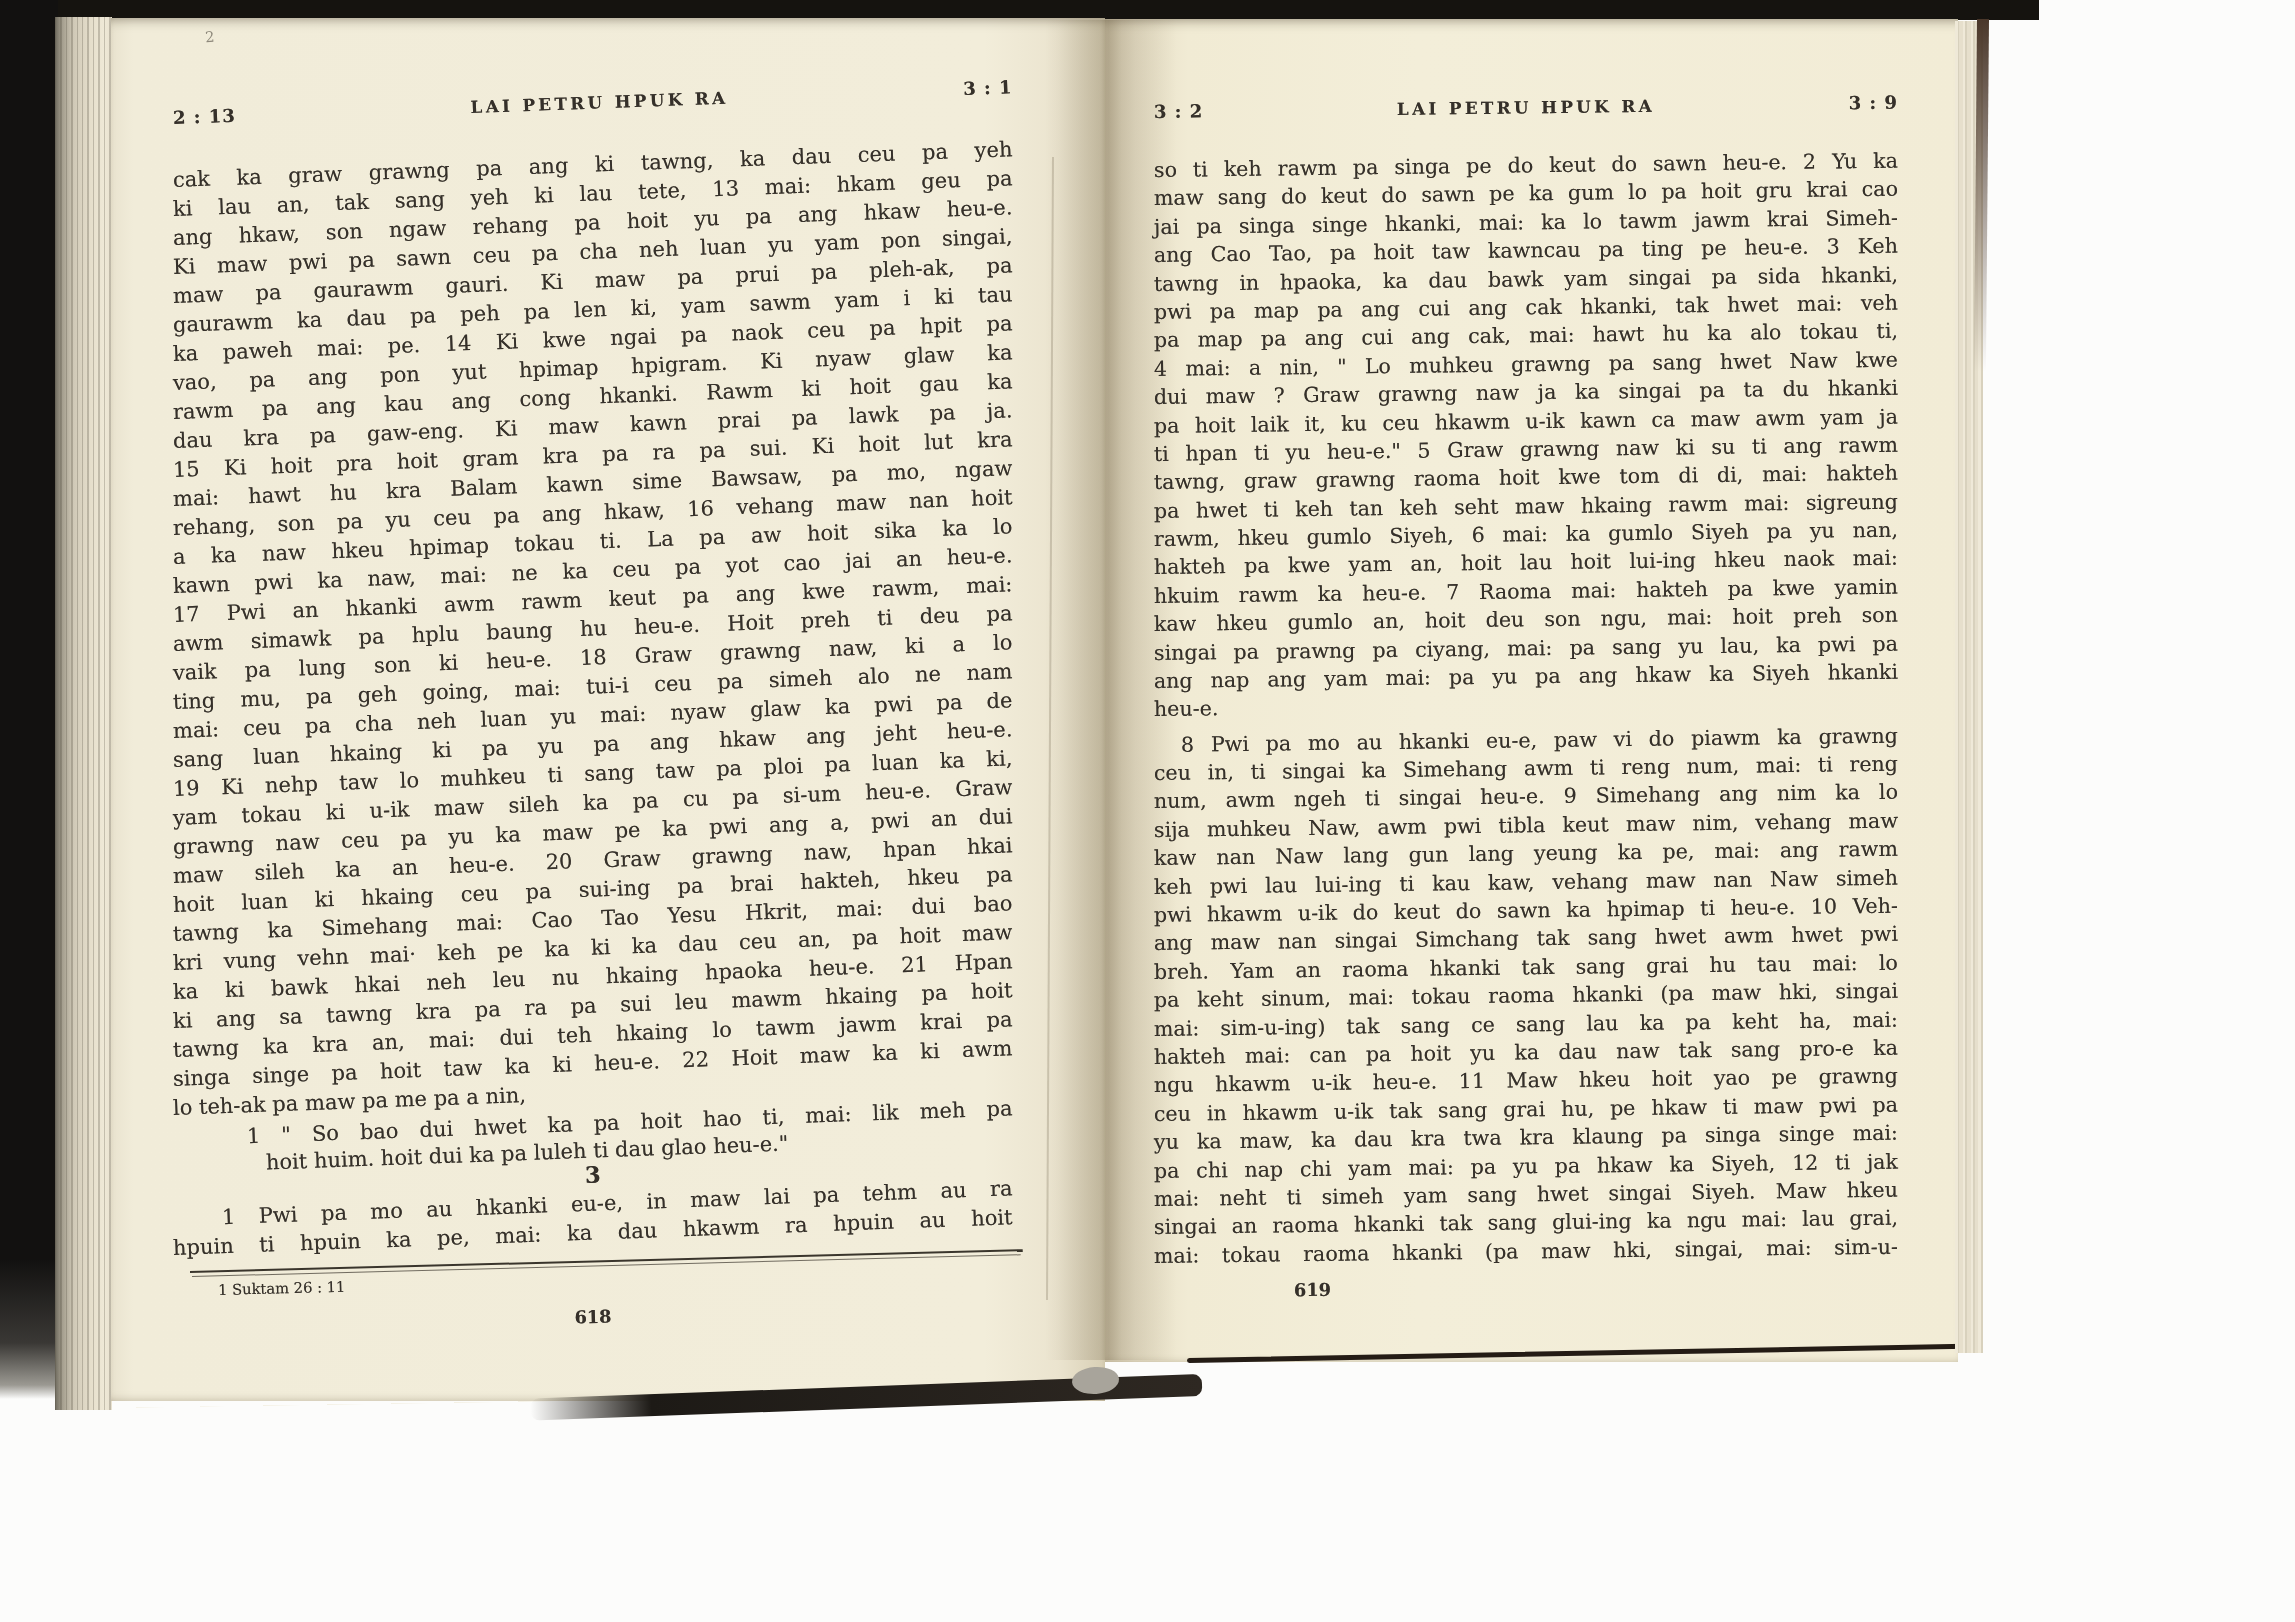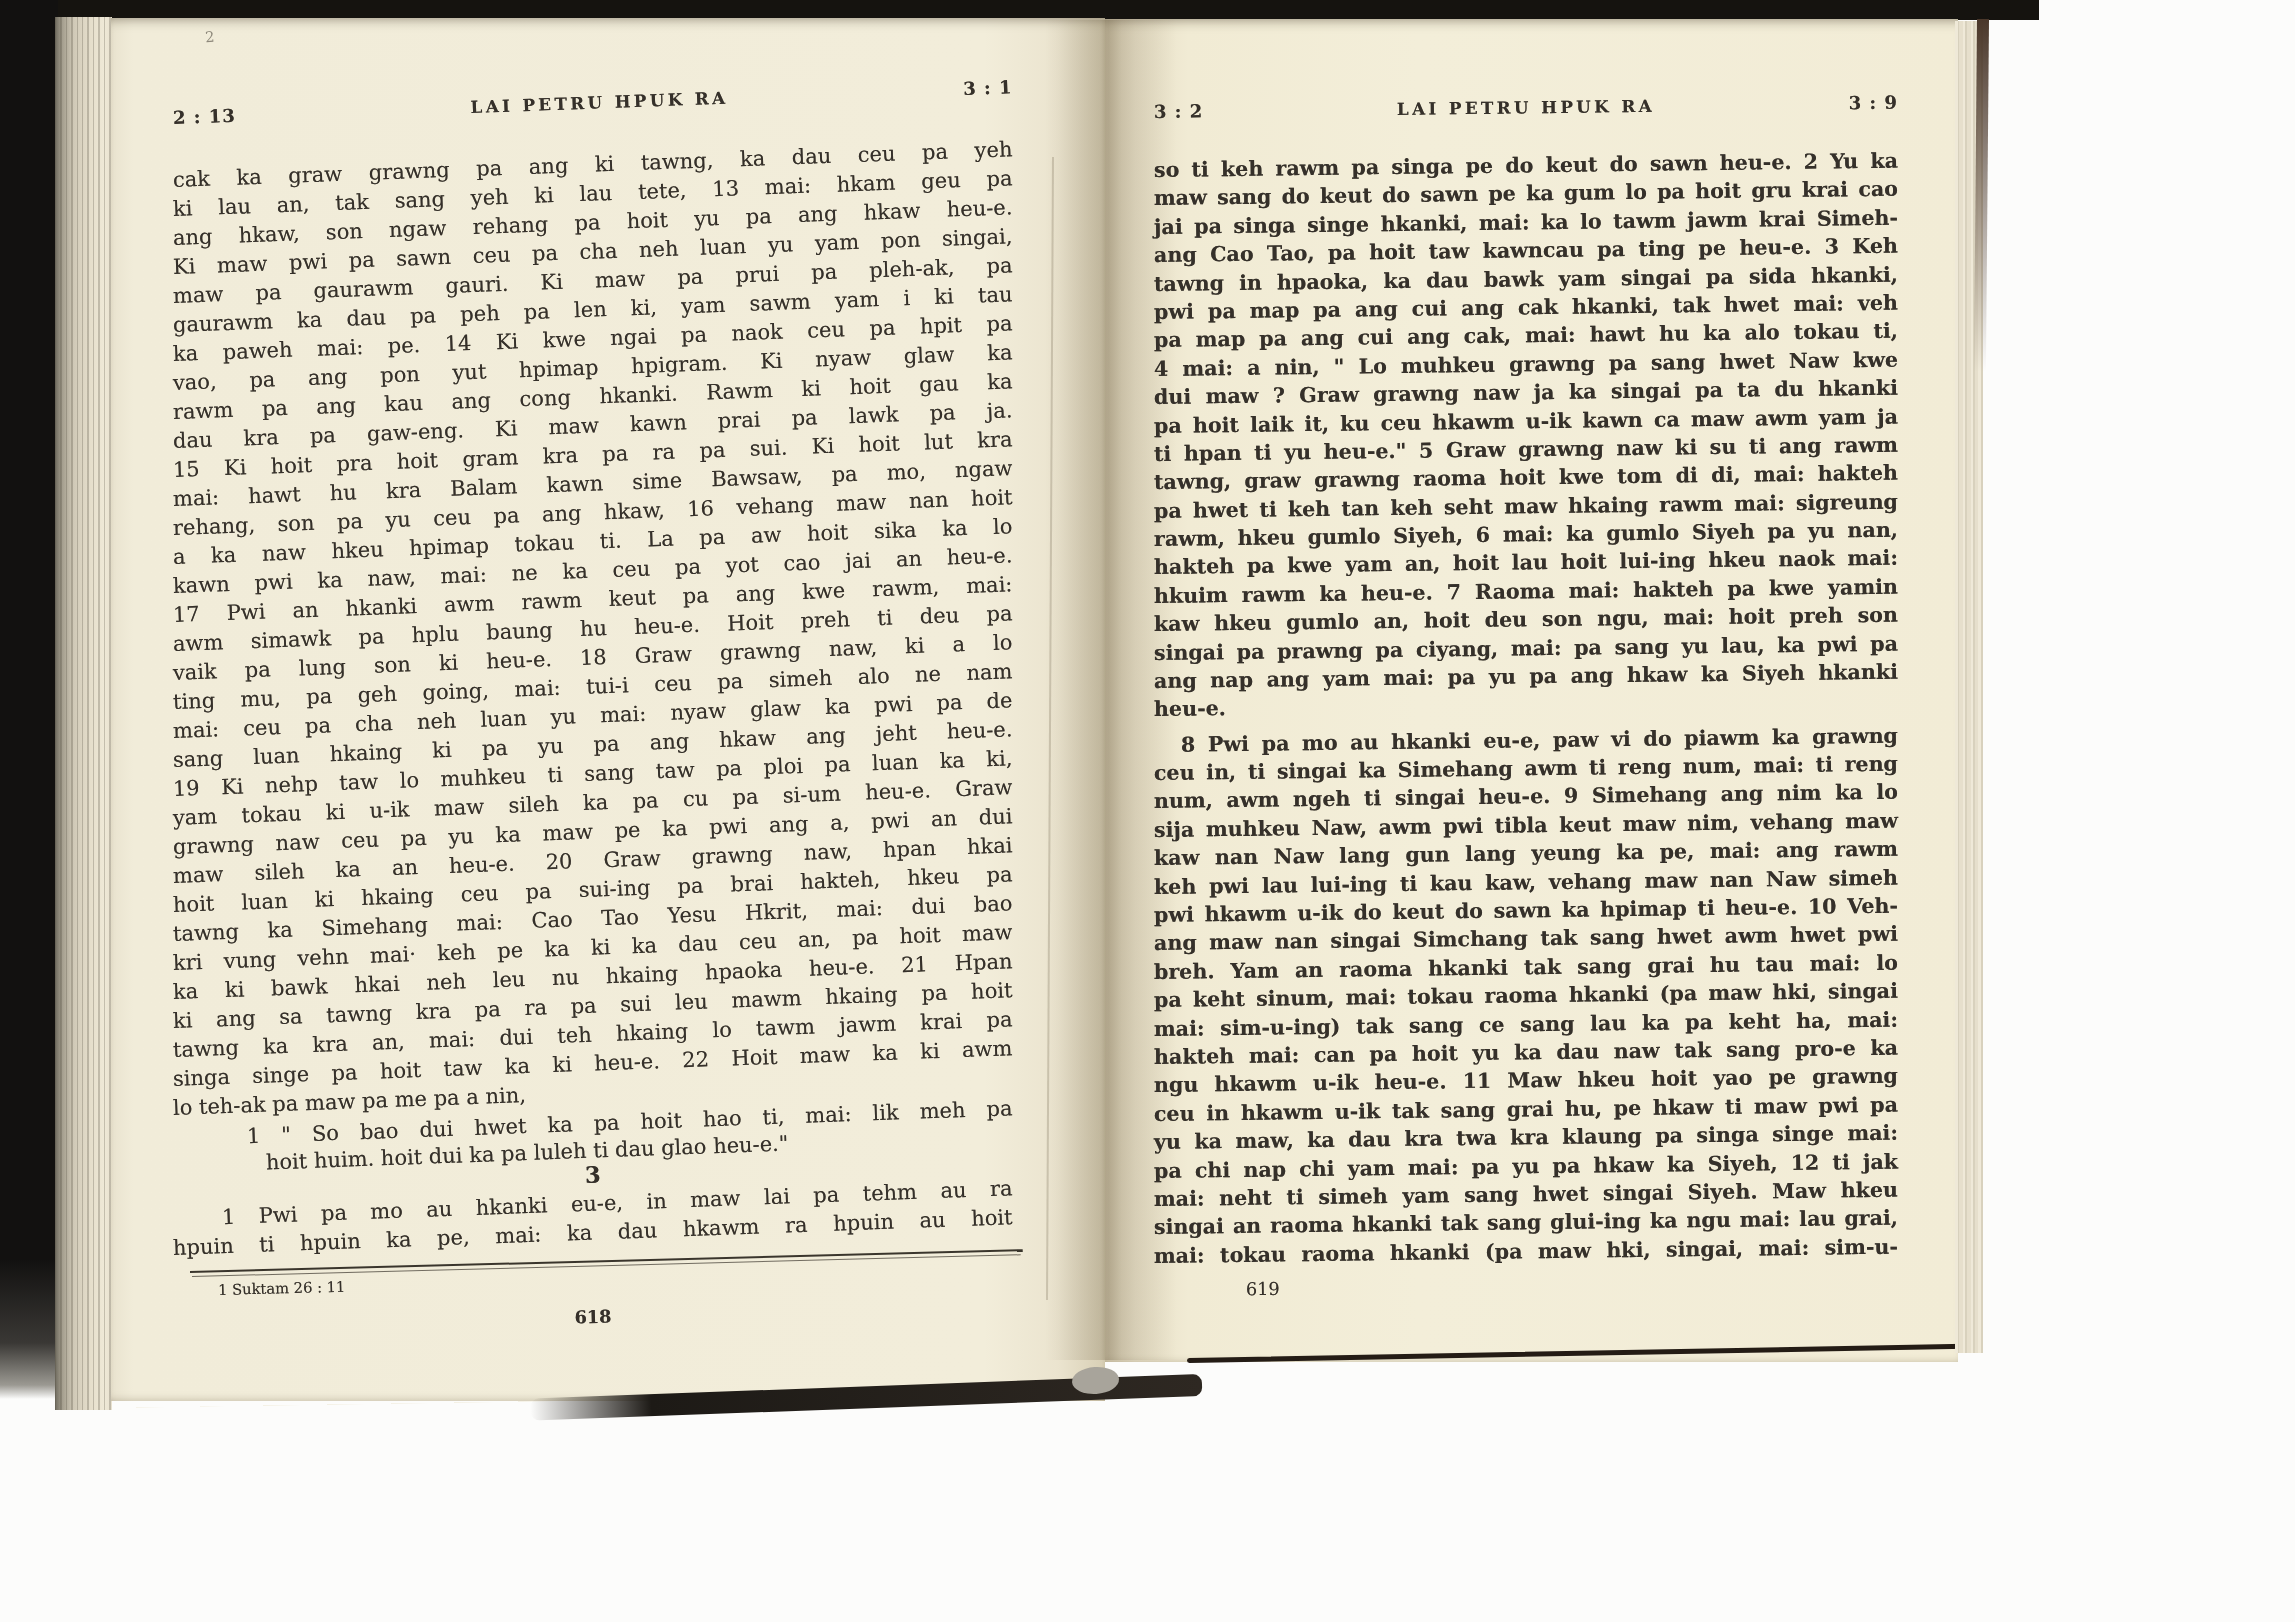--- a/index.html
+++ b/index.html
@@ -45,42 +45,42 @@
   .bottom-dark-right{left:1187px;top:1358px;width:794px;height:5.4px;border-radius:2.5px;
     transform:rotate(-1.05deg);transform-origin:0 50%;background:#241c15;}
   
   .ink{color:#35302a;text-shadow:0 0 0.3px rgba(45,40,30,.55);}
   .head{display:flex;justify-content:space-between;align-items:baseline;}
   .head .ref{font-size:18px;font-weight:700;letter-spacing:1px;}
   .head .title{font-size:16.7px;font-weight:700;letter-spacing:3.4px;}
   .head-left{left:173px;top:107px;width:840px;transform:rotate(-2.1deg);transform-origin:0 50%;}
   .head-right{left:1154px;top:101px;width:744px;transform:rotate(-.72deg);transform-origin:0 50%;}
   .body-left{left:173px;top:166px;width:840px;}
-  .body-right{left:1154px;top:156px;width:744px;font-weight:bold;}
+  .body-right{left:1154px;top:156px;width:744px;}
   .ln{height:29px;line-height:29px;font-size:21px;
     text-align:justify;text-align-last:justify;}
   .body-right .ln{height:28.4px;line-height:28.4px;font-size:20.6px;}
   .body-left .ln{transform:rotate(-2.1deg);transform-origin:0 50%;}
   .body-right .ln{transform:rotate(-.72deg);transform-origin:0 50%;}
   .short{text-align-last:left;}
   .indent{text-indent:49px;}
   .indent2{text-indent:27px;}
   .qA{margin-top:2.9px;height:27.5px;line-height:27.5px;padding-left:74px;}
   .qB{height:27.5px;line-height:27.5px;padding-left:93px;}
   .chapter{margin-top:-5.9px;height:30px;line-height:30px;font-size:22.6px;font-weight:700;
     text-align:center;text-align-last:center;}
   .para{margin-top:6.9px;}
   .fn-rule1{left:190px;top:1271px;width:833px;height:2px;background:#3a352c;
     transform:rotate(-1.5deg);transform-origin:0 50%;}
   .fn-rule2{left:192px;top:1276px;width:829px;height:1px;background:rgba(58,53,44,.7);
     transform:rotate(-1.5deg);transform-origin:0 50%;}
   .footnote{left:218px;top:1281px;font-size:14.7px;transform:rotate(-1.5deg);transform-origin:0 50%;}
   .pagenum-left{left:173px;top:1306px;width:840px;text-align:center;font-size:17.7px;font-weight:700;
     transform:rotate(-1.5deg);transform-origin:50% 50%;}
-  .pagenum-right{left:1246px;top:1279px;font-size:17.7px;font-weight:400;transform:rotate(-.7deg);}
+  .pagenum-right{left:1294px;top:1279px;font-size:17.7px;font-weight:700;transform:rotate(-.7deg);}
   .artifact{left:205px;top:28.4px;font-size:14.7px;color:rgba(60,55,45,.55);transform:rotate(-4deg);}
 </style>
 </head>
 <body>
 
 <div class="abs backdrop-top"></div>
 <div class="abs backdrop-left"></div>
 <div class="abs bottom-stack"></div>
 <div class="abs fore-edge-left"></div>
 <div class="abs page-left"></div>

